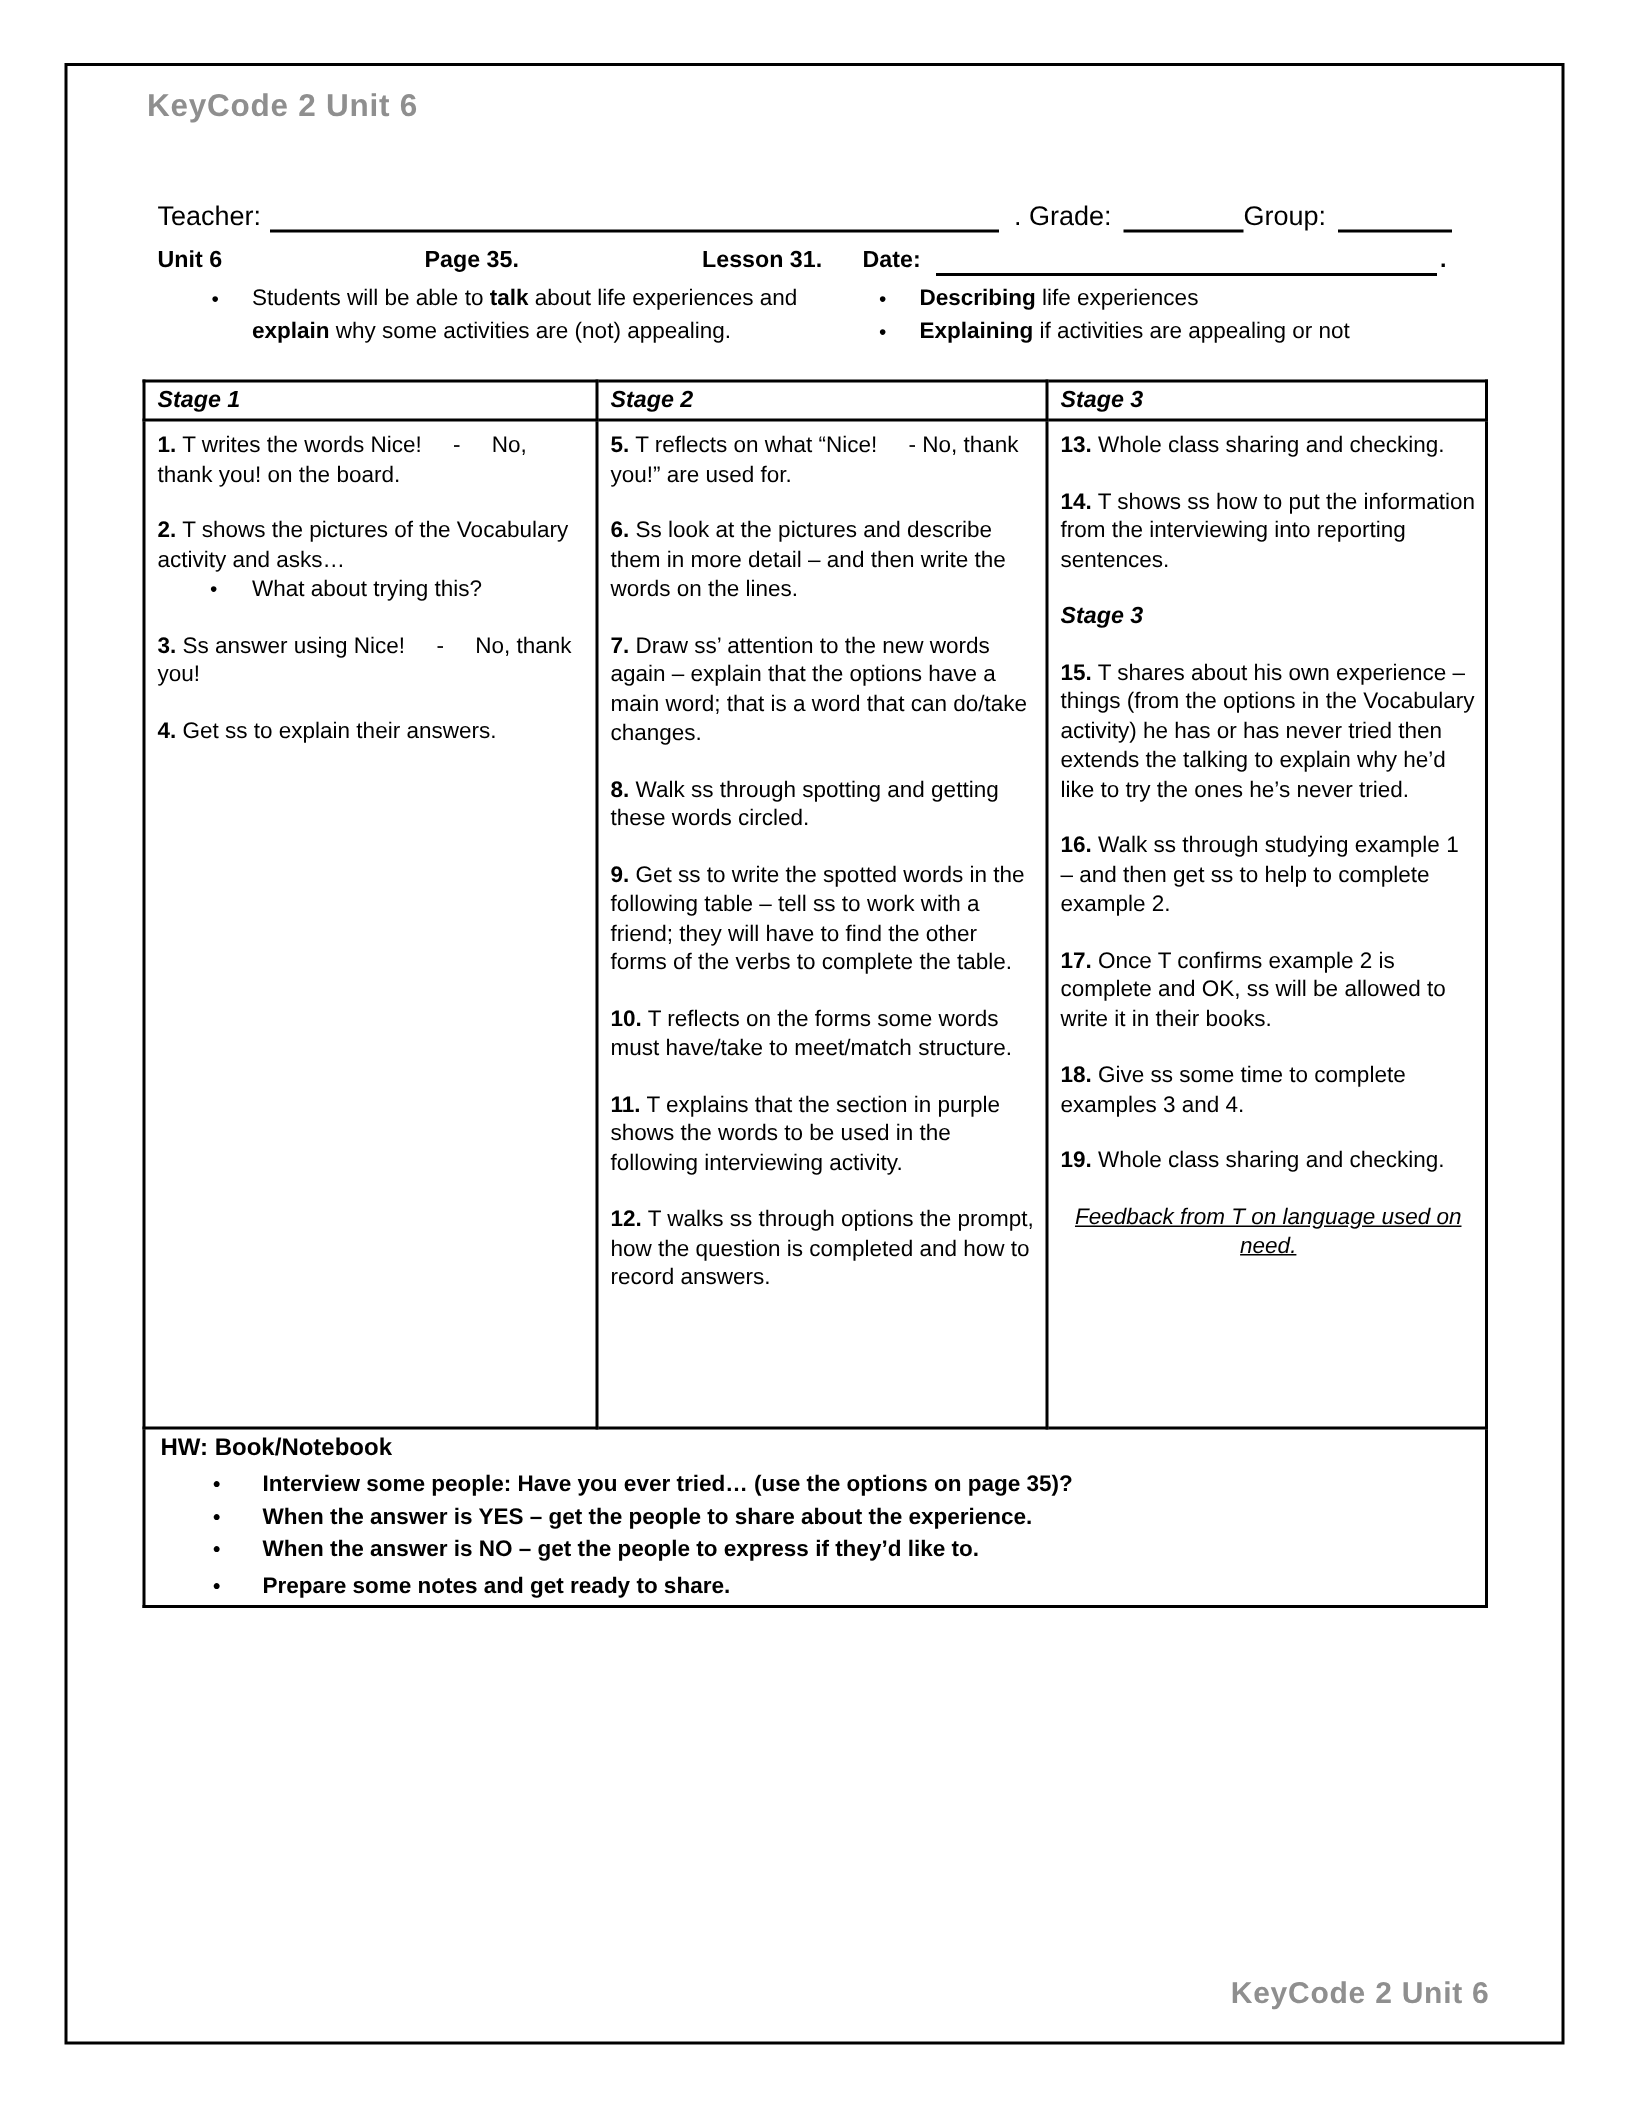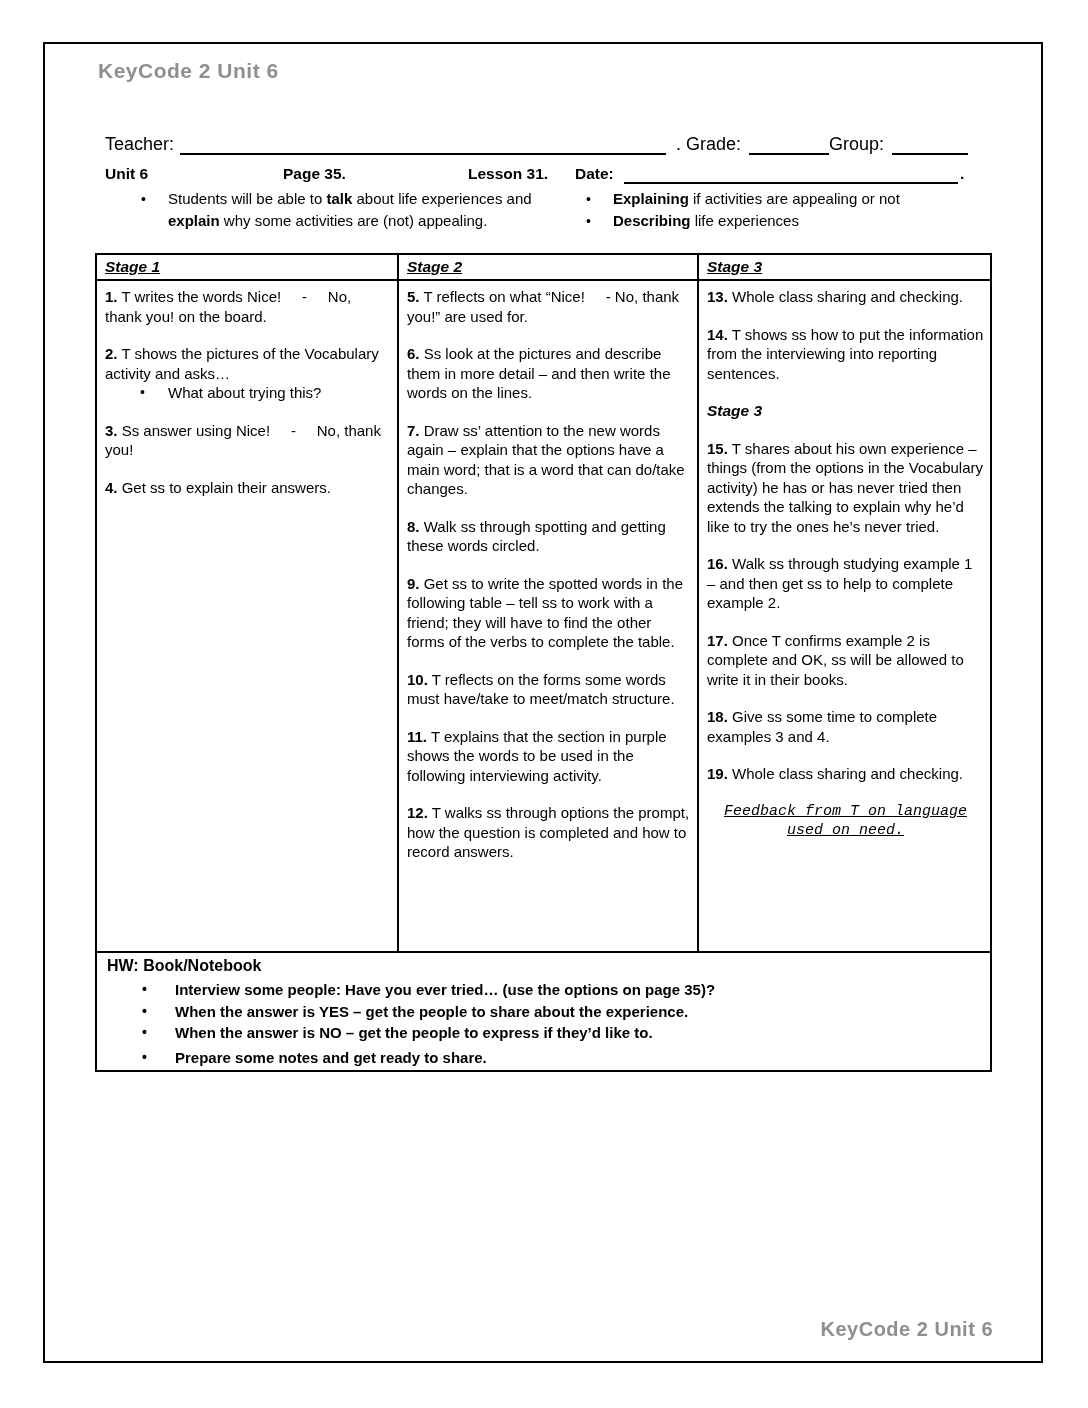--- a/index.html
+++ b/index.html
@@ -49,33 +49,33 @@
   .obj-list li::before{content:"\2022";position:absolute;left:1px;top:0;font-size:14px;}
   .obj-list b{font-weight:bold;}
   
   .stage-table{
     position:absolute;left:95px;top:253px;width:895px;
     border-collapse:collapse;table-layout:fixed;
   }
   .stage-table th,.stage-table td{border:2px solid #000;}
   .stage-table th{
     text-align:left;font-size:15.5px;font-weight:bold;font-style:italic;
-    padding:2px 8px 2px 8px;height:20px;text-decoration:underline;
+    padding:2px 8px 2px 8px;height:20px;
   }
   .stage-cell{
     vertical-align:top;padding:6px 6px 4px 8px;
     font-size:15px;line-height:19.5px;height:660px;
   }
   .step{margin:0 0 18px 0;}
   .step.no-mb{margin-bottom:0;}
   .step .num{font-weight:bold;}
   .sub-bullet{position:relative;padding-left:63px;margin:0 0 18px 0;}
   .sub-bullet .dot{position:absolute;left:35px;top:0;font-size:14px;}
   .cell-heading{font-weight:bold;font-style:italic;margin:0 0 18px 0;font-size:15.5px;}
-  .feedback{margin:0;text-align:center;font-style:italic;text-decoration:underline;font-family:Liberation Mono, monospace;}
+  .feedback{margin:0;text-align:center;font-style:italic;text-decoration:underline;}
   
   .hw-cell{vertical-align:top;padding:3px 8px 2px 10px;height:100px;font-size:15px;}
   .hw-title{font-weight:bold;font-size:16px;margin:1px 0 4px 0;}
   .hw-list{list-style:none;margin:0;padding:0 0 0 35px;line-height:21.5px;}
   .hw-list li{position:relative;padding-left:33px;font-weight:bold;}
   .hw-list li::before{content:"\2022";position:absolute;left:0;top:0;font-size:14px;}
   .hw-list li:last-child{margin-top:3px;}
   
   .doc-footer{
     position:absolute;right:95px;top:1318px;margin:0;
@@ -106,22 +106,22 @@
   <span class="u-date">Date:</span>
   <span class="u-blank blank"></span>
   <span class="u-period">.</span>
 </div>
 
 <div class="objectives">
   <ul class="obj-list obj-left">
     <li><span>Students will be able to </span><b>talk</b><span> about life experiences and </span><b>explain</b><span> why some activities are (not) appealing.</span></li>
   </ul>
   <ul class="obj-list obj-right">
+    <li><b>Describing</b><span> life experiences</span></li>
     <li><b>Explaining</b><span> if activities are appealing or not</span></li>
-    <li><b>Describing</b><span> life experiences</span></li>
   </ul>
 </div>
 
 <table class="stage-table">
   <colgroup>
       <col style="width:302px">
       <col style="width:300px">
       <col style="width:293px">
     </colgroup>
   <tbody>

